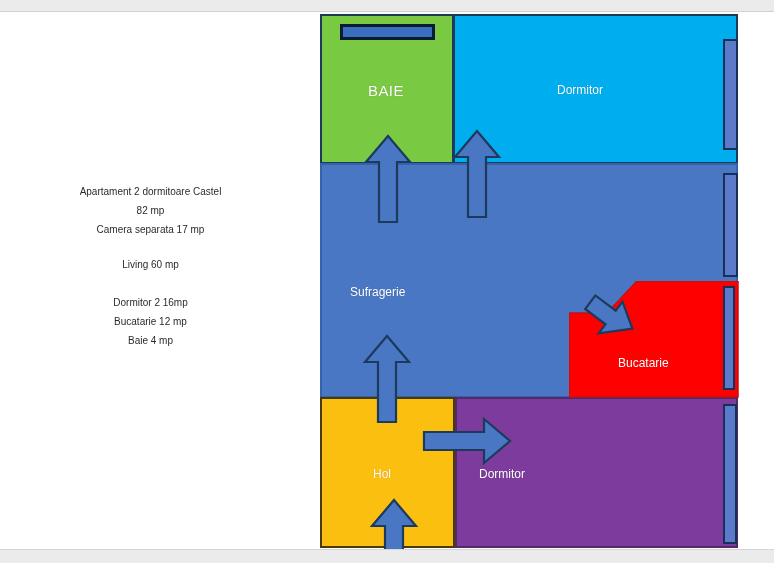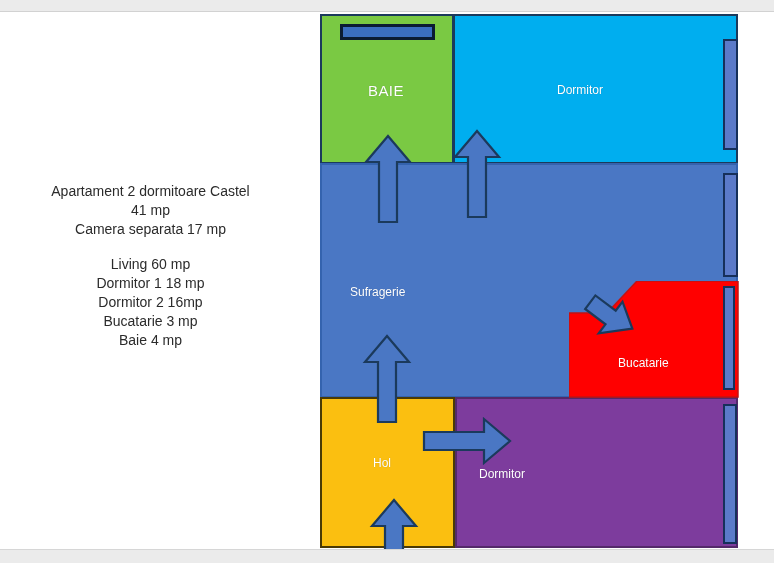--- a/index.html
+++ b/index.html
@@ -34,21 +34,21 @@
   }
 
   
   .legend {
     position: absolute;
     left: 18px;
     top: 182px;
     width: 265px;
     text-align: center;
     color: #2b2b2b;
-    font-size: 14px;
+    font-size: 10px;
     line-height: 19px;
     font-family: "Liberation Sans", sans-serif;
   }
   .legend .sp { display: block; height: 16px; }
   .spell {
     background-repeat: repeat-x;
     background-position: 0 100%;
     background-size: 4px 3px;
     background-image: linear-gradient(45deg, transparent 45%, #e8707f 45%, #e8707f 55%, transparent 55%);
     padding-bottom: 2px;
@@ -145,27 +145,27 @@
 </style>
 </head>
 <body>
 
 <div id="page">
 
   <div class="chrome-top"></div>
 
   <div class="legend">
     <span class="spell">Apartament 2 dormitoare Castel</span><br>
-    <span class="spell">41 mp</span><br>
+    <span class="spell">82 mp</span><br>
     <span class="spell">Camera separata 17 mp</span>
     <span class="sp"></span>
     <span class="spell">Living 60 mp</span><br>
-    <span class="spell">Dormitor 1 18 mp</span><br>
+    <br>
     <span class="spell">Dormitor 2  16mp</span><br>
-    <span class="spell">Bucatarie 3 mp</span><br>
+    <span class="spell">Bucatarie 12 mp</span><br>
     <span class="spell">Baie 4 mp</span>
   </div>
 
   <div id="plan">
 
     <div class="room" id="room-baie"></div>
     <div class="room" id="room-dormitor-1"></div>
     <div class="room" id="room-sufragerie"></div>
     <div class="room" id="room-hol"></div>
     <div class="room" id="room-dormitor-2"></div>
@@ -218,20 +218,20 @@
     </div>
 
     <div class="room-label big" style="left:368px; top:82px;">BAIE</div>
 
     <div class="room-label spell" style="left:557px; top:83px;">Dormitor</div>
 
     <div class="room-label spell" style="left:350px; top:285px;">Sufragerie</div>
 
     <div class="room-label spell" style="left:618px; top:356px;">Bucatarie</div>
 
-    <div class="room-label" style="left:373px; top:456px;">Hol</div>
+    <div class="room-label" style="left:373px; top:467px;">Hol</div>
 
     <div class="room-label spell" style="left:479px; top:467px;">Dormitor</div>
 
   </div>
 
   <div class="chrome-bottom"></div>
 </div>
 
 </body></html>

